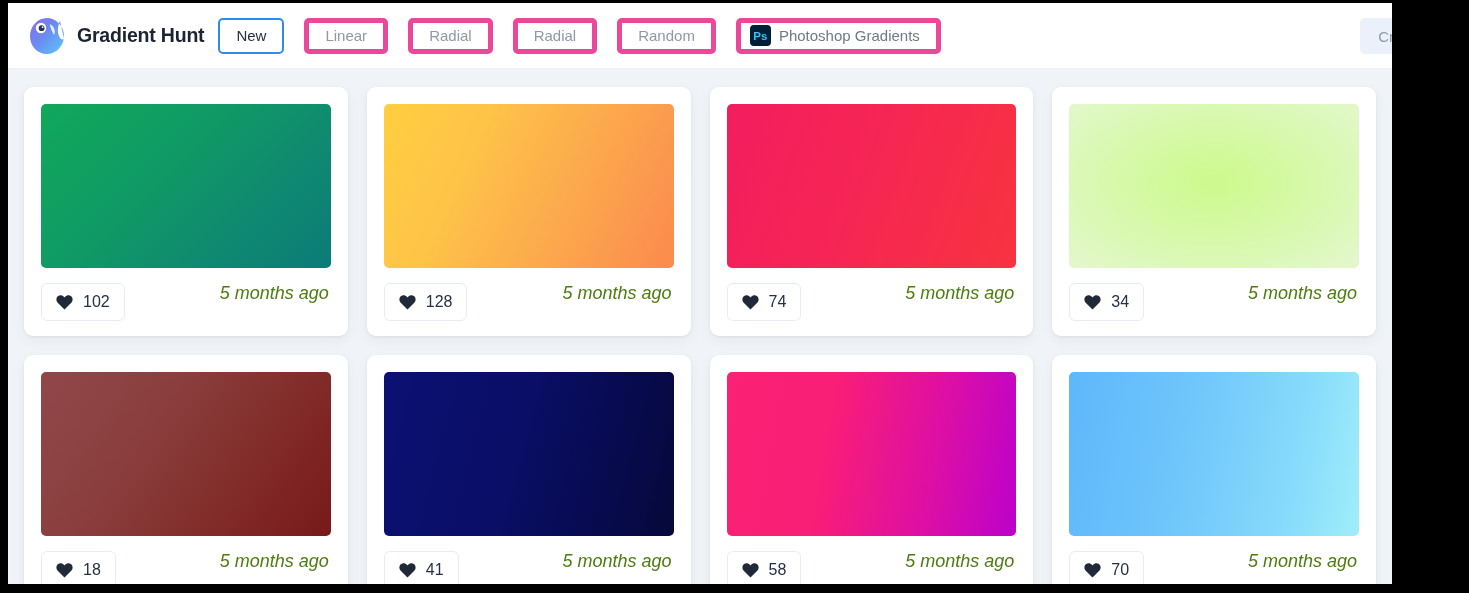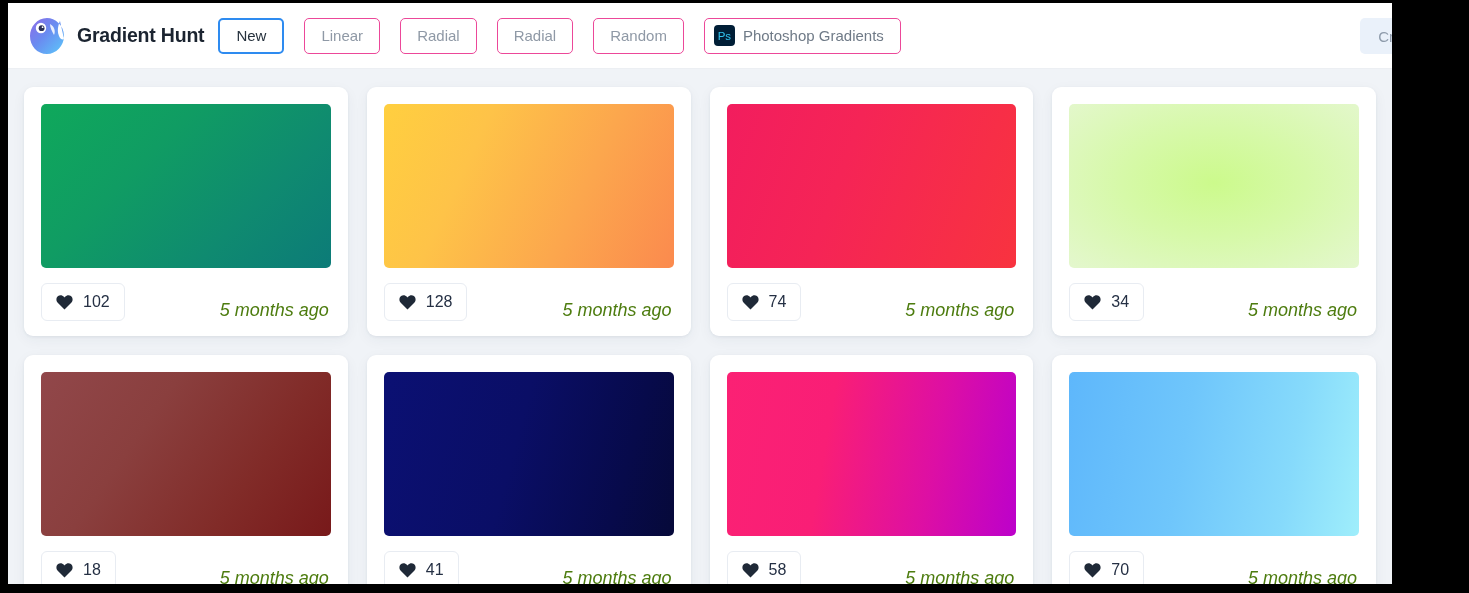--- a/index.html
+++ b/index.html
@@ -69,21 +69,21 @@
     align-items: center;
     gap: 20px;
   }
 
   .nav-btn {
     height: 36px;
     padding: 0 16px;
     display: flex;
     align-items: center;
     justify-content: center;
-    border: 1px solid #ec4899;
+    border: 5px solid #ec4899;
     border-radius: 5px;
     background: #ffffff;
     color: #8f99a6;
     font-size: 15px;
     font-family: "Liberation Sans", sans-serif;
     white-space: nowrap;
     cursor: pointer;
   }
 
   .nav-btn.active {
@@ -98,21 +98,21 @@
     color: #6f7a87;
   }
 
   .ps-badge {
     width: 21px;
     height: 21px;
     border-radius: 4px;
     background: #001e36;
     color: #31c5f0;
     font-size: 11.5px;
-    font-weight: normal;
+    font-weight: bold;
     display: flex;
     align-items: center;
     justify-content: center;
     flex: 0 0 21px;
     font-family: "Liberation Sans", sans-serif;
   }
 
   .header-right {
     position: absolute;
     right: -20px;
@@ -154,21 +154,21 @@
   }
 
   .swatch {
     height: 164px;
     border-radius: 5px;
   }
 
   .card-footer {
     margin-top: 15px;
     display: flex;
-    align-items: flex-end;
+    align-items: flex-start;
     justify-content: space-between;
     height: 38px;
   }
 
   .like-btn {
     height: 38px;
     min-width: 62px;
     padding: 0 14px;
     border: 1px solid #e8ecf2;
     border-radius: 6px;

